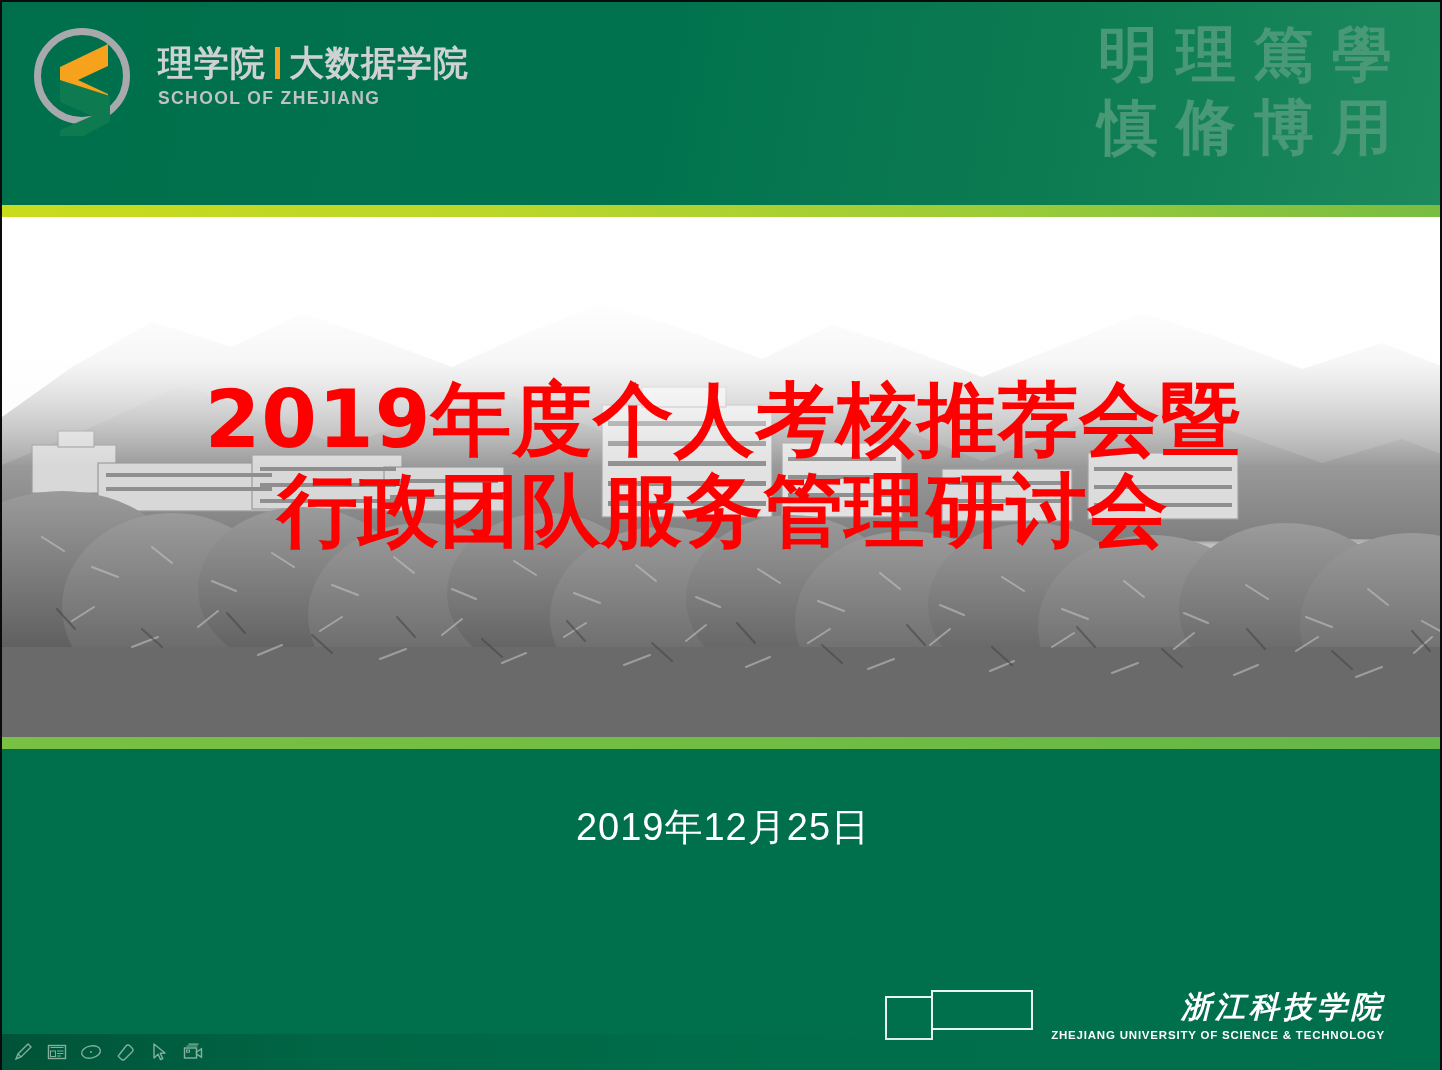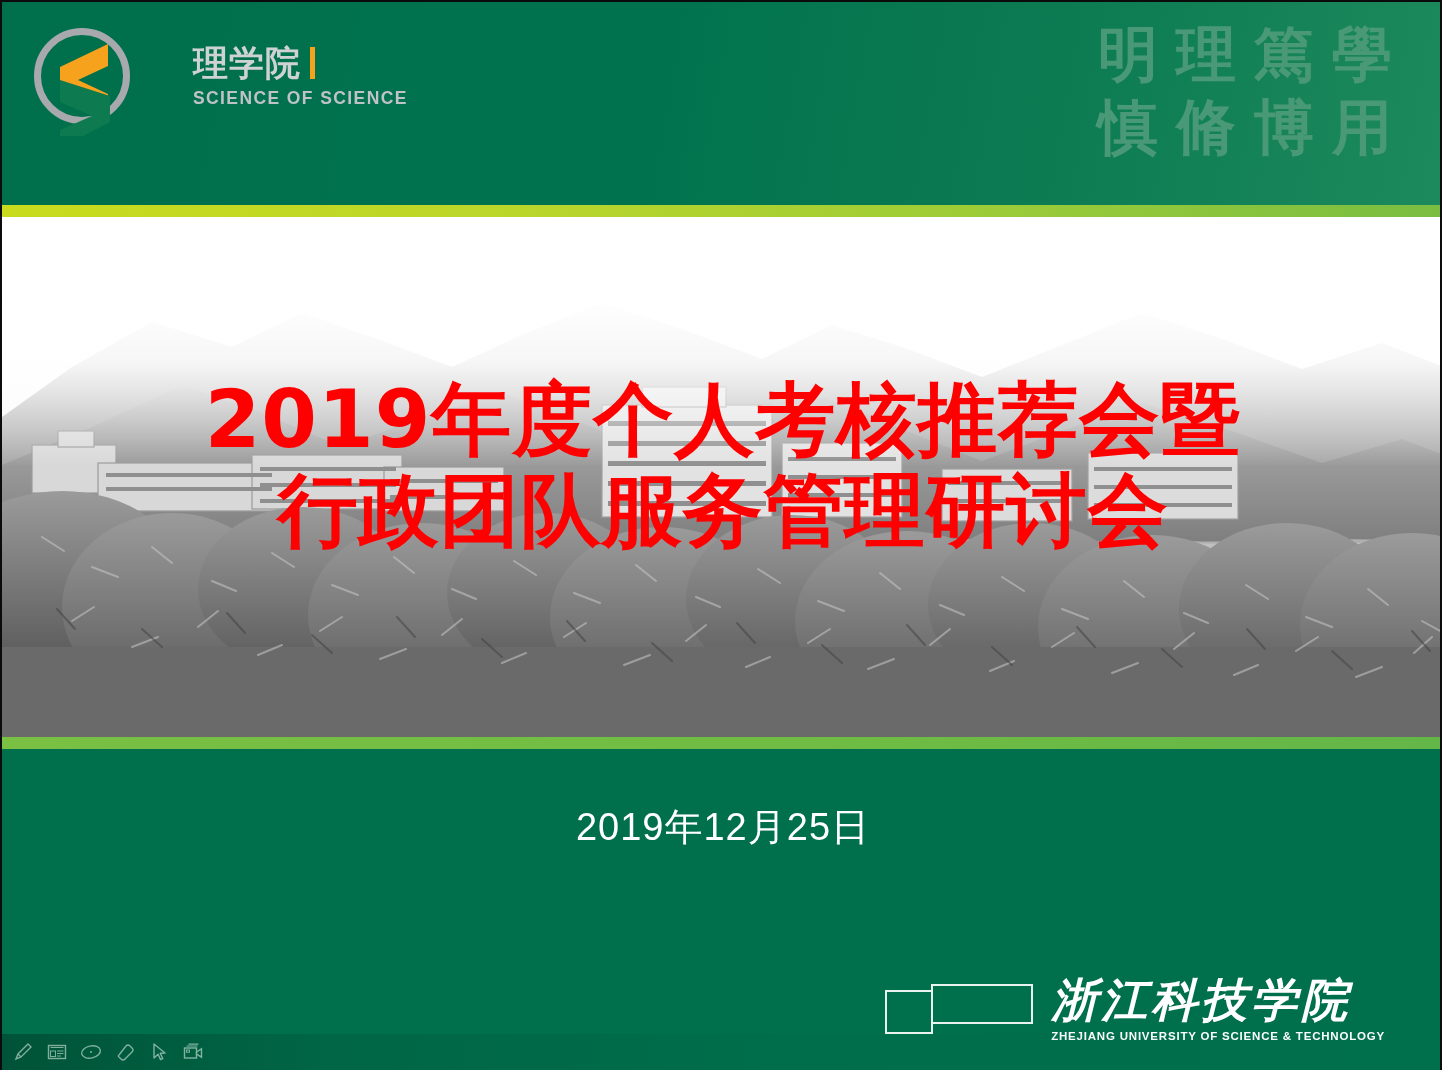--- a/index.html
+++ b/index.html
@@ -51,21 +51,21 @@
   .brand-mark .ring {
     position: absolute;
     left: 4px; top: 4px;
     width: 96px; height: 96px;
     border: 7px solid #A7A9AC;
     border-radius: 50%;
     box-sizing: border-box;
   }
   .brand-mark svg { position: absolute; left: 0; top: 0; }
 
-  .brand-text { padding-bottom: 6px; margin-left: 35px; }
+  .brand-text { padding-bottom: 6px; }
   .brand-cn {
     display: flex;
     align-items: center;
     color: #CFD2D3;
     font-size: 35px;
     font-weight: bold;
     letter-spacing: 1px;
     line-height: 1.08;
     white-space: nowrap;
   }
@@ -203,26 +203,27 @@
   }
   .univ-glyph .g2 {
     position: absolute; left: 46px; top: 0;
     width: 102px; height: 40px;
     border: 2.5px solid #EAF4EE;
     box-sizing: border-box;
   }
   .univ-name {
     color: #FFFFFF;
     font-family: "DejaVu Serif", "Liberation Serif", serif;
-    font-size: 46px;
+    font-size: 30px;
     font-weight: bold;
     letter-spacing: 4px;
     line-height: 1;
     font-style: italic;
     white-space: nowrap;
+    text-align: right;
   }
   .univ-en {
     color: #FFFFFF;
     font-size: 11.5px;
     font-weight: bold;
     letter-spacing: 0.8px;
     margin-top: 7px;
     white-space: nowrap;
   }
 
@@ -261,22 +262,23 @@
         <div class="ring"></div>
         <svg width="112" height="112" viewBox="0 0 112 112" aria-hidden="true">
           <polygon points="78,20 78,42 48,56 78,70 78,92 30,69 30,43" fill="#F6A21D"></polygon>
           <polygon points="30,56 30,78 62,92 30,106 30,124 80,98 80,72" fill="#0E7A4F"></polygon>
         </svg>
       </div>
       <div class="brand-text">
         <div class="brand-cn">
           <span>理学院</span>
           <i class="brand-divider"></i>
+          <span>大数据学院</span>
         </div>
-        <div class="brand-en">SCIENCE OF SCIENCE</div>
+        <div class="brand-en">SCHOOL OF ZHEJIANG</div>
       </div>
     </div>
 
     <div class="motto">
       <span>明</span>
       <span>理</span>
       <span>篤</span>
       <span>學</span>
       <span>慎</span>
       <span>脩</span>

